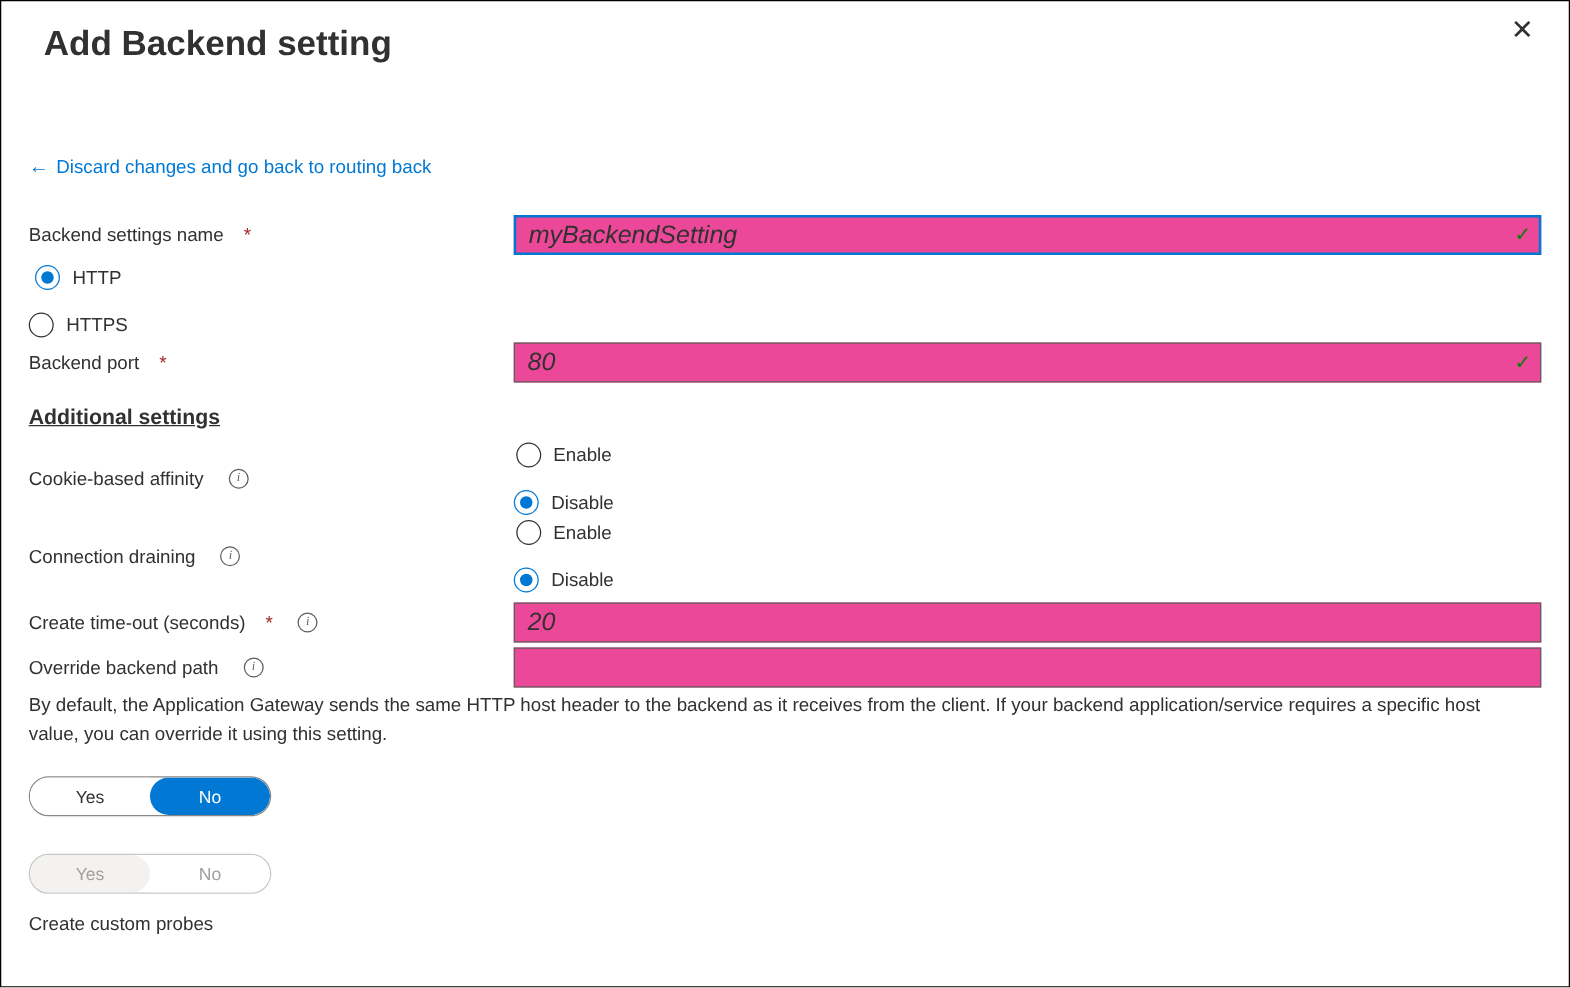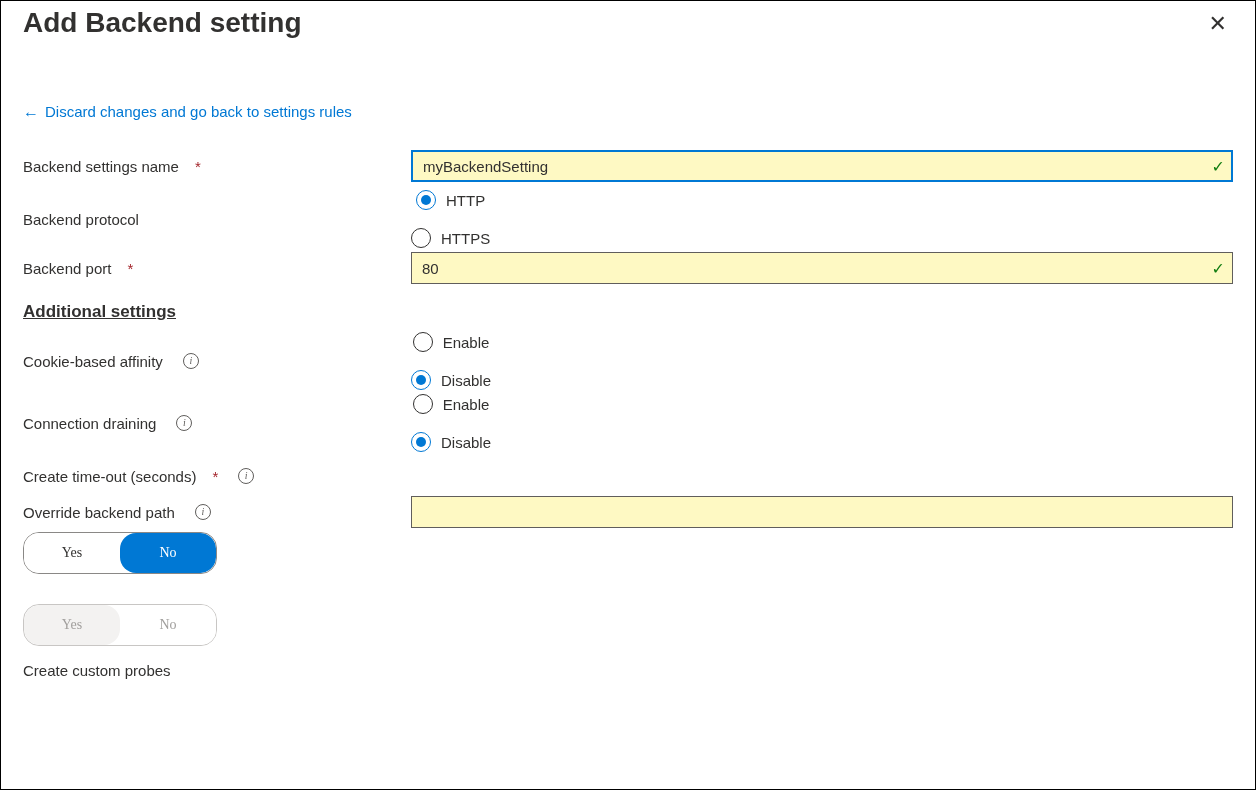--- a/index.html
+++ b/index.html
@@ -20,21 +20,21 @@
   }
   .header-row {
     display: flex;
     align-items: flex-start;
     justify-content: space-between;
     padding-top: 6px;
   }
   h1.page-title {
     font-size: 28px;
     font-weight: 600;
-    margin: 0;
+    margin: 12px;
     color: #323130;
   }
   .close-btn {
     font-size: 22px;
     line-height: 22px;
     color: #323130;
     cursor: pointer;
     padding: 6px;
   }
   .back-link {
@@ -91,24 +91,25 @@
     color: #605e5c;
     margin-left: 8px;
     font-style: italic;
     font-family: Georgia, serif;
   }
   .text-input {
     width: 100%;
     height: 32px;
     border: 1px solid #605e5c;
     padding: 0 32px 0 10px;
-    font-size: 15px;
+    font-size: 20px;
     color: #323130;
     outline: none;
-    background: #fef9c3;
+    background: #ec4899;
+    font-style: italic;
   }
   .text-input.active {
     border: 2px solid #0078d4;
   }
   .input-wrap {
     position: relative;
     width: 100%;
   }
   .valid-check {
     position: absolute;
@@ -164,22 +165,21 @@
     line-height: 1.5;
     color: #323130;
     margin: 4px 0 22px 0;
     max-width: 1180px;
   }
   .pill-toggle {
     display: inline-flex;
     border: 1px solid #8a8886;
     border-radius: 16px;
     overflow: hidden;
-    height: 42px;
-    font-family: Liberation Serif, serif;
+    height: 32px;
   }
   .pill-toggle .opt {
     width: 96px;
     display: flex;
     align-items: center;
     justify-content: center;
     font-size: 14px;
     cursor: pointer;
     background: #fff;
     color: #323130;
@@ -219,42 +219,39 @@
 
   <div class="header-row">
     <h1 class="page-title">Add Backend setting</h1>
     <div class="close-btn">
       <span>✕</span>
     </div>
   </div>
 
   <a class="back-link">
     <span class="arrow">←</span>
-    <span>Discard changes and go back to settings rules</span>
+    <span>Discard changes and go back to routing back</span>
   </a>
 
   <div class="form">
 
     <div class="row">
       <div class="label-col">
         <span>Backend settings name</span>
         <span class="req">*</span>
       </div>
       <div class="field-col">
         <div class="input-wrap">
           <input class="text-input active" type="text" value="myBackendSetting" style="">
           <span class="valid-check">✓</span>
         </div>
       </div>
     </div>
 
     <div class="row tight">
-      <div class="label-col">
-        <span>Backend protocol</span>
-      </div>
       <div class="field-col">
         <div class="radios">
           <label class="radio checked">
             <span class="circle"></span>
             <span>HTTP</span>
           </label>
           <label class="radio">
             <span class="circle"></span>
             <span>HTTPS</span>
           </label>
@@ -314,35 +311,41 @@
         </div>
       </div>
     </div>
 
     <div class="row tight" style="margin-top:6px">
       <div class="label-col">
         <span>Create time-out (seconds)</span>
         <span class="req">*</span>
         <span class="info-icon">i</span>
       </div>
+      <div class="field-col">
+        <div class="input-wrap">
+          <input class="text-input" type="text" value="20" style="">
+        </div>
+      </div>
     </div>
 
     <div class="row" style="margin-bottom:4px">
       <div class="label-col">
         <span>Override backend path</span>
         <span class="info-icon">i</span>
       </div>
       <div class="field-col">
         <div class="input-wrap">
           <input class="text-input" type="text" value="" style="">
         </div>
       </div>
     </div>
 
 
+    <p class="desc">By default, the Application Gateway sends the same HTTP host header to the backend as it receives from the client. If your backend application/service requires a specific host value, you can override it using this setting.</p>
 
     <div class="row multi">
       <div class="field-col stack">
         <div class="pill-toggle">
           <div class="opt">Yes</div>
           <div class="opt selected">No</div>
         </div>
         <div class="pill-toggle disabled">
           <div class="opt selected">Yes</div>
           <div class="opt">No</div>

